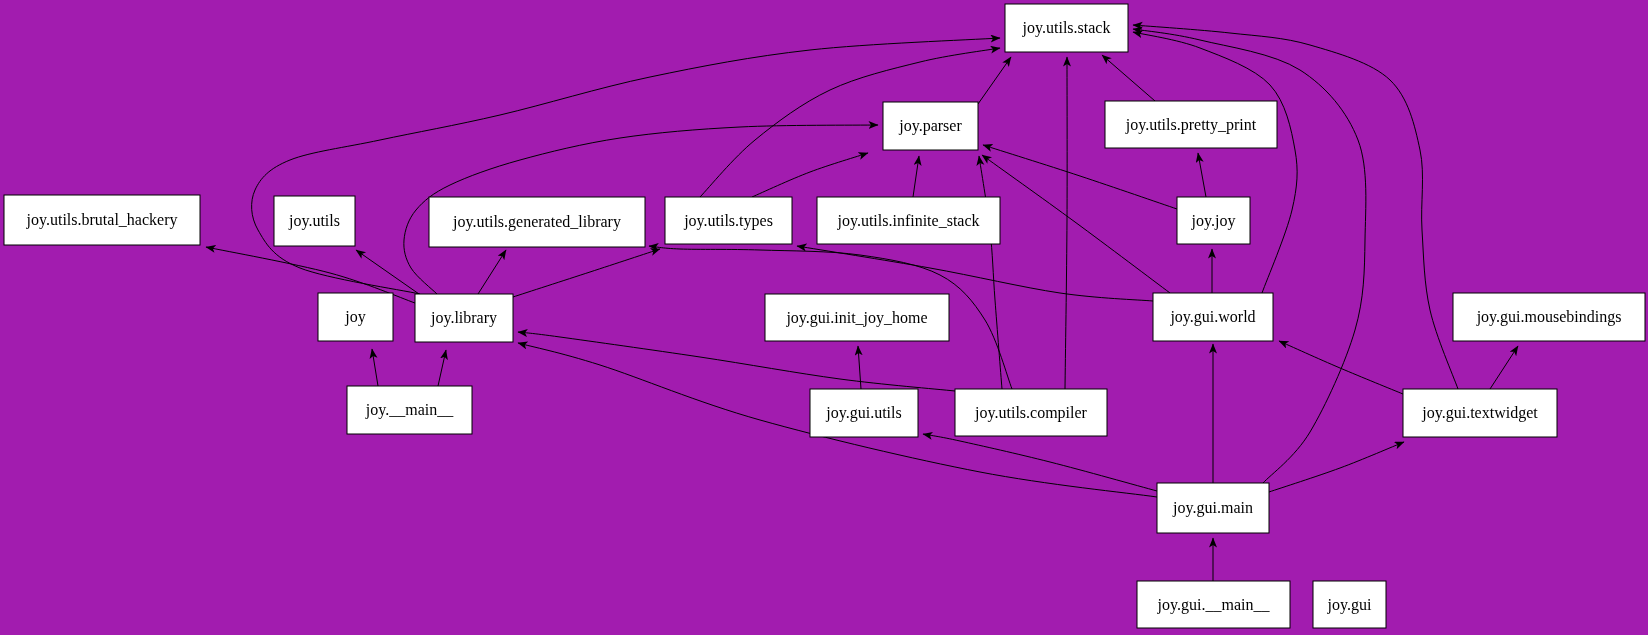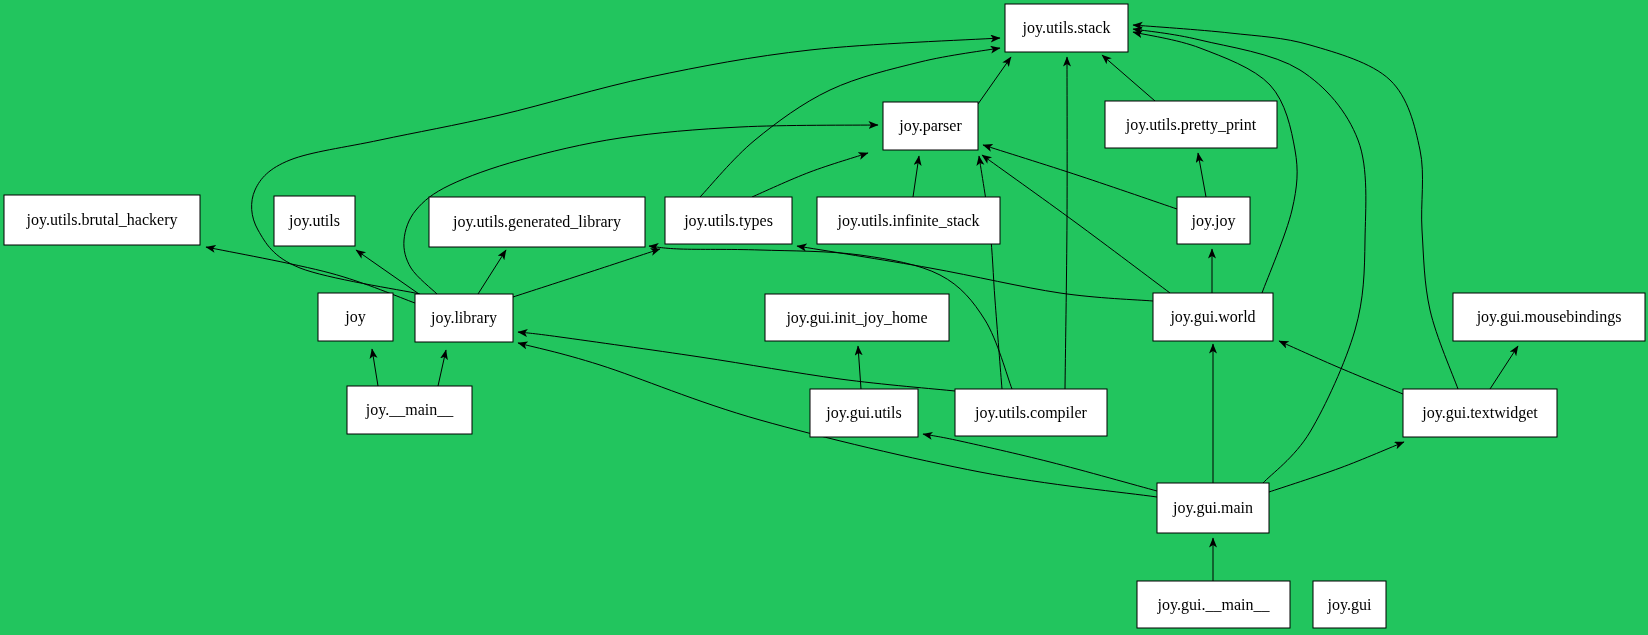--- a/index.html
+++ b/index.html
@@ -4,21 +4,21 @@
 <style>
   html, body {
     margin: 0;
     padding: 0;
     background: #ffffff;
   }
   #canvas-wrap {
     position: relative;
     width: 1648px;
     height: 635px;
-    background: #22c55e;
+    background: #a21caf;
     overflow: hidden;
   }
   svg text {
     font-family: "Liberation Serif", "DejaVu Serif", serif;
     font-size: 16px;
     fill: #000000;
   }
   svg rect.node-box {
     fill: #ffffff;
     stroke: #000000;

